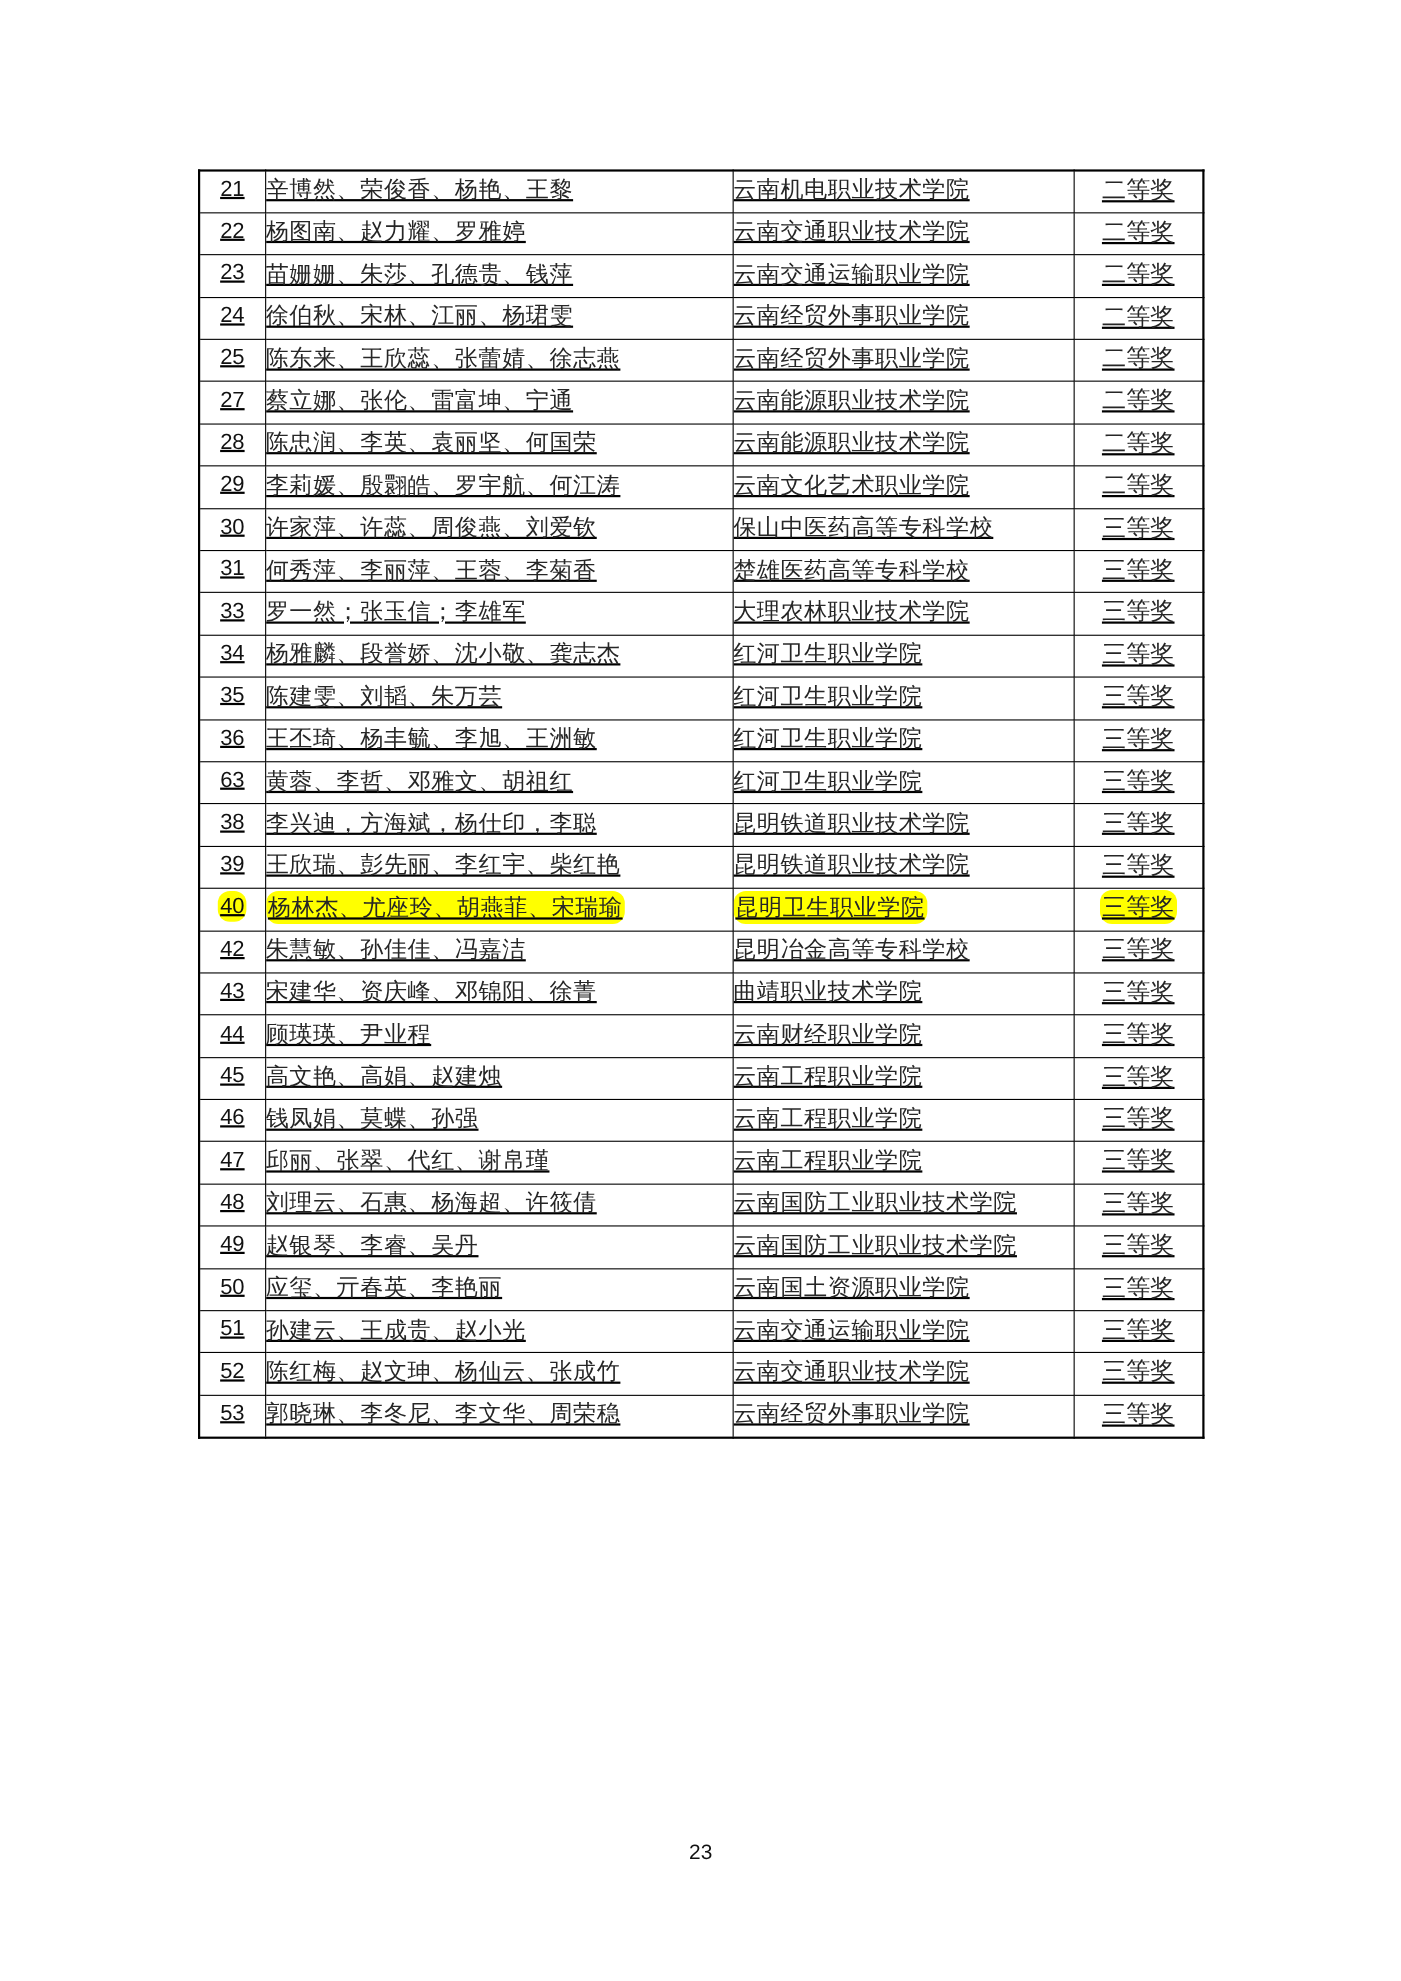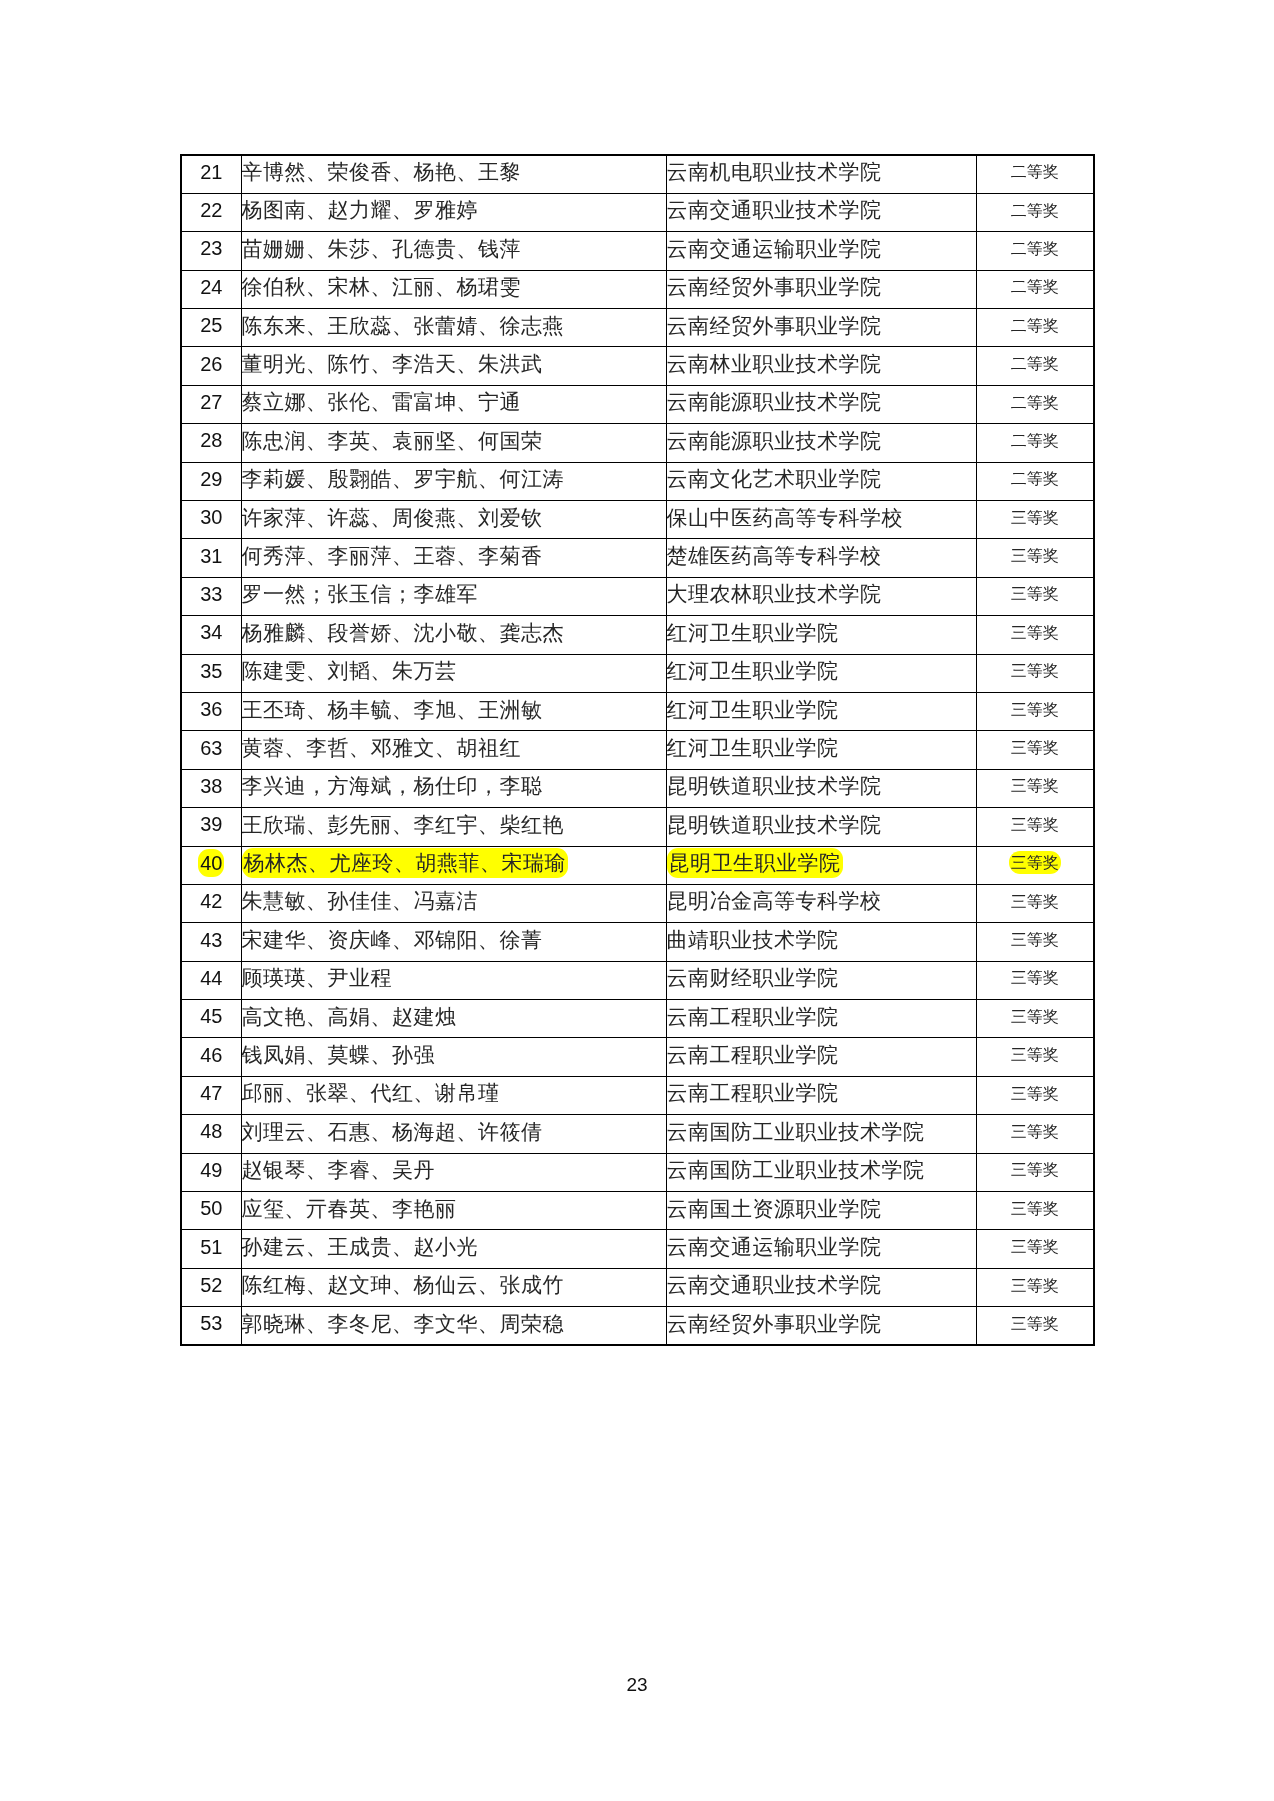--- a/index.html
+++ b/index.html
@@ -22,41 +22,41 @@
     table-layout: fixed;
   }
   table.award-table td {
     border: 1.6px solid #000000;
     height: 38.4px;
     vertical-align: middle;
     padding: 2px 0 6px 0;
     overflow: hidden;
     white-space: nowrap;
   }
-  table.award-table { border: 2.2px solid #000000; }
+  table.award-table { border: 2.2px solid #000000; text-decoration: underline; }
   col.c-no     { width: 60px; }
   col.c-names  { width: 425px; }
   col.c-school { width: 310px; }
   col.c-award  { width: 118px; }
 
   td.no-cell {
     text-align: center;
     font-family: "Liberation Sans", "DejaVu Sans", sans-serif;
     font-size: 20px;
     color: #111111;
   }
   td.names-cell, td.school-cell {
     padding-left: 15px;
     font-size: 21px;
     color: #262626;
     letter-spacing: 0.5px;
   }
   td.award-cell {
     text-align: center;
-    font-size: 16px;
+    font-size: 22px;
     color: #262626;
   }
   .cell-text { display: inline; line-height: 1.25; }
   tr.hl .cell-text {
     background: var(--hl, #ffff00);
     padding: 3px 2px;
     border-radius: 11px;
   }
   .page-number {
     position: absolute;
@@ -105,26 +105,20 @@
       <td class="school-cell"><span class="cell-text">云南经贸外事职业学院</span></td>
       <td class="award-cell"><span class="cell-text">二等奖</span></td>
     </tr>
         <tr>
       <td class="no-cell"><span class="cell-text">25</span></td>
       <td class="names-cell"><span class="cell-text">陈东来、王欣蕊、张蕾婧、徐志燕</span></td>
       <td class="school-cell"><span class="cell-text">云南经贸外事职业学院</span></td>
       <td class="award-cell"><span class="cell-text">二等奖</span></td>
     </tr>
         <tr>
-      <td class="no-cell"><span class="cell-text">26</span></td>
-      <td class="names-cell"><span class="cell-text">董明光、陈竹、李浩天、朱洪武</span></td>
-      <td class="school-cell"><span class="cell-text">云南林业职业技术学院</span></td>
-      <td class="award-cell"><span class="cell-text">二等奖</span></td>
-    </tr>
-        <tr>
       <td class="no-cell"><span class="cell-text">27</span></td>
       <td class="names-cell"><span class="cell-text">蔡立娜、张伦、雷富坤、宁通</span></td>
       <td class="school-cell"><span class="cell-text">云南能源职业技术学院</span></td>
       <td class="award-cell"><span class="cell-text">二等奖</span></td>
     </tr>
         <tr>
       <td class="no-cell"><span class="cell-text">28</span></td>
       <td class="names-cell"><span class="cell-text">陈忠润、李英、袁丽坚、何国荣</span></td>
       <td class="school-cell"><span class="cell-text">云南能源职业技术学院</span></td>
       <td class="award-cell"><span class="cell-text">二等奖</span></td>

